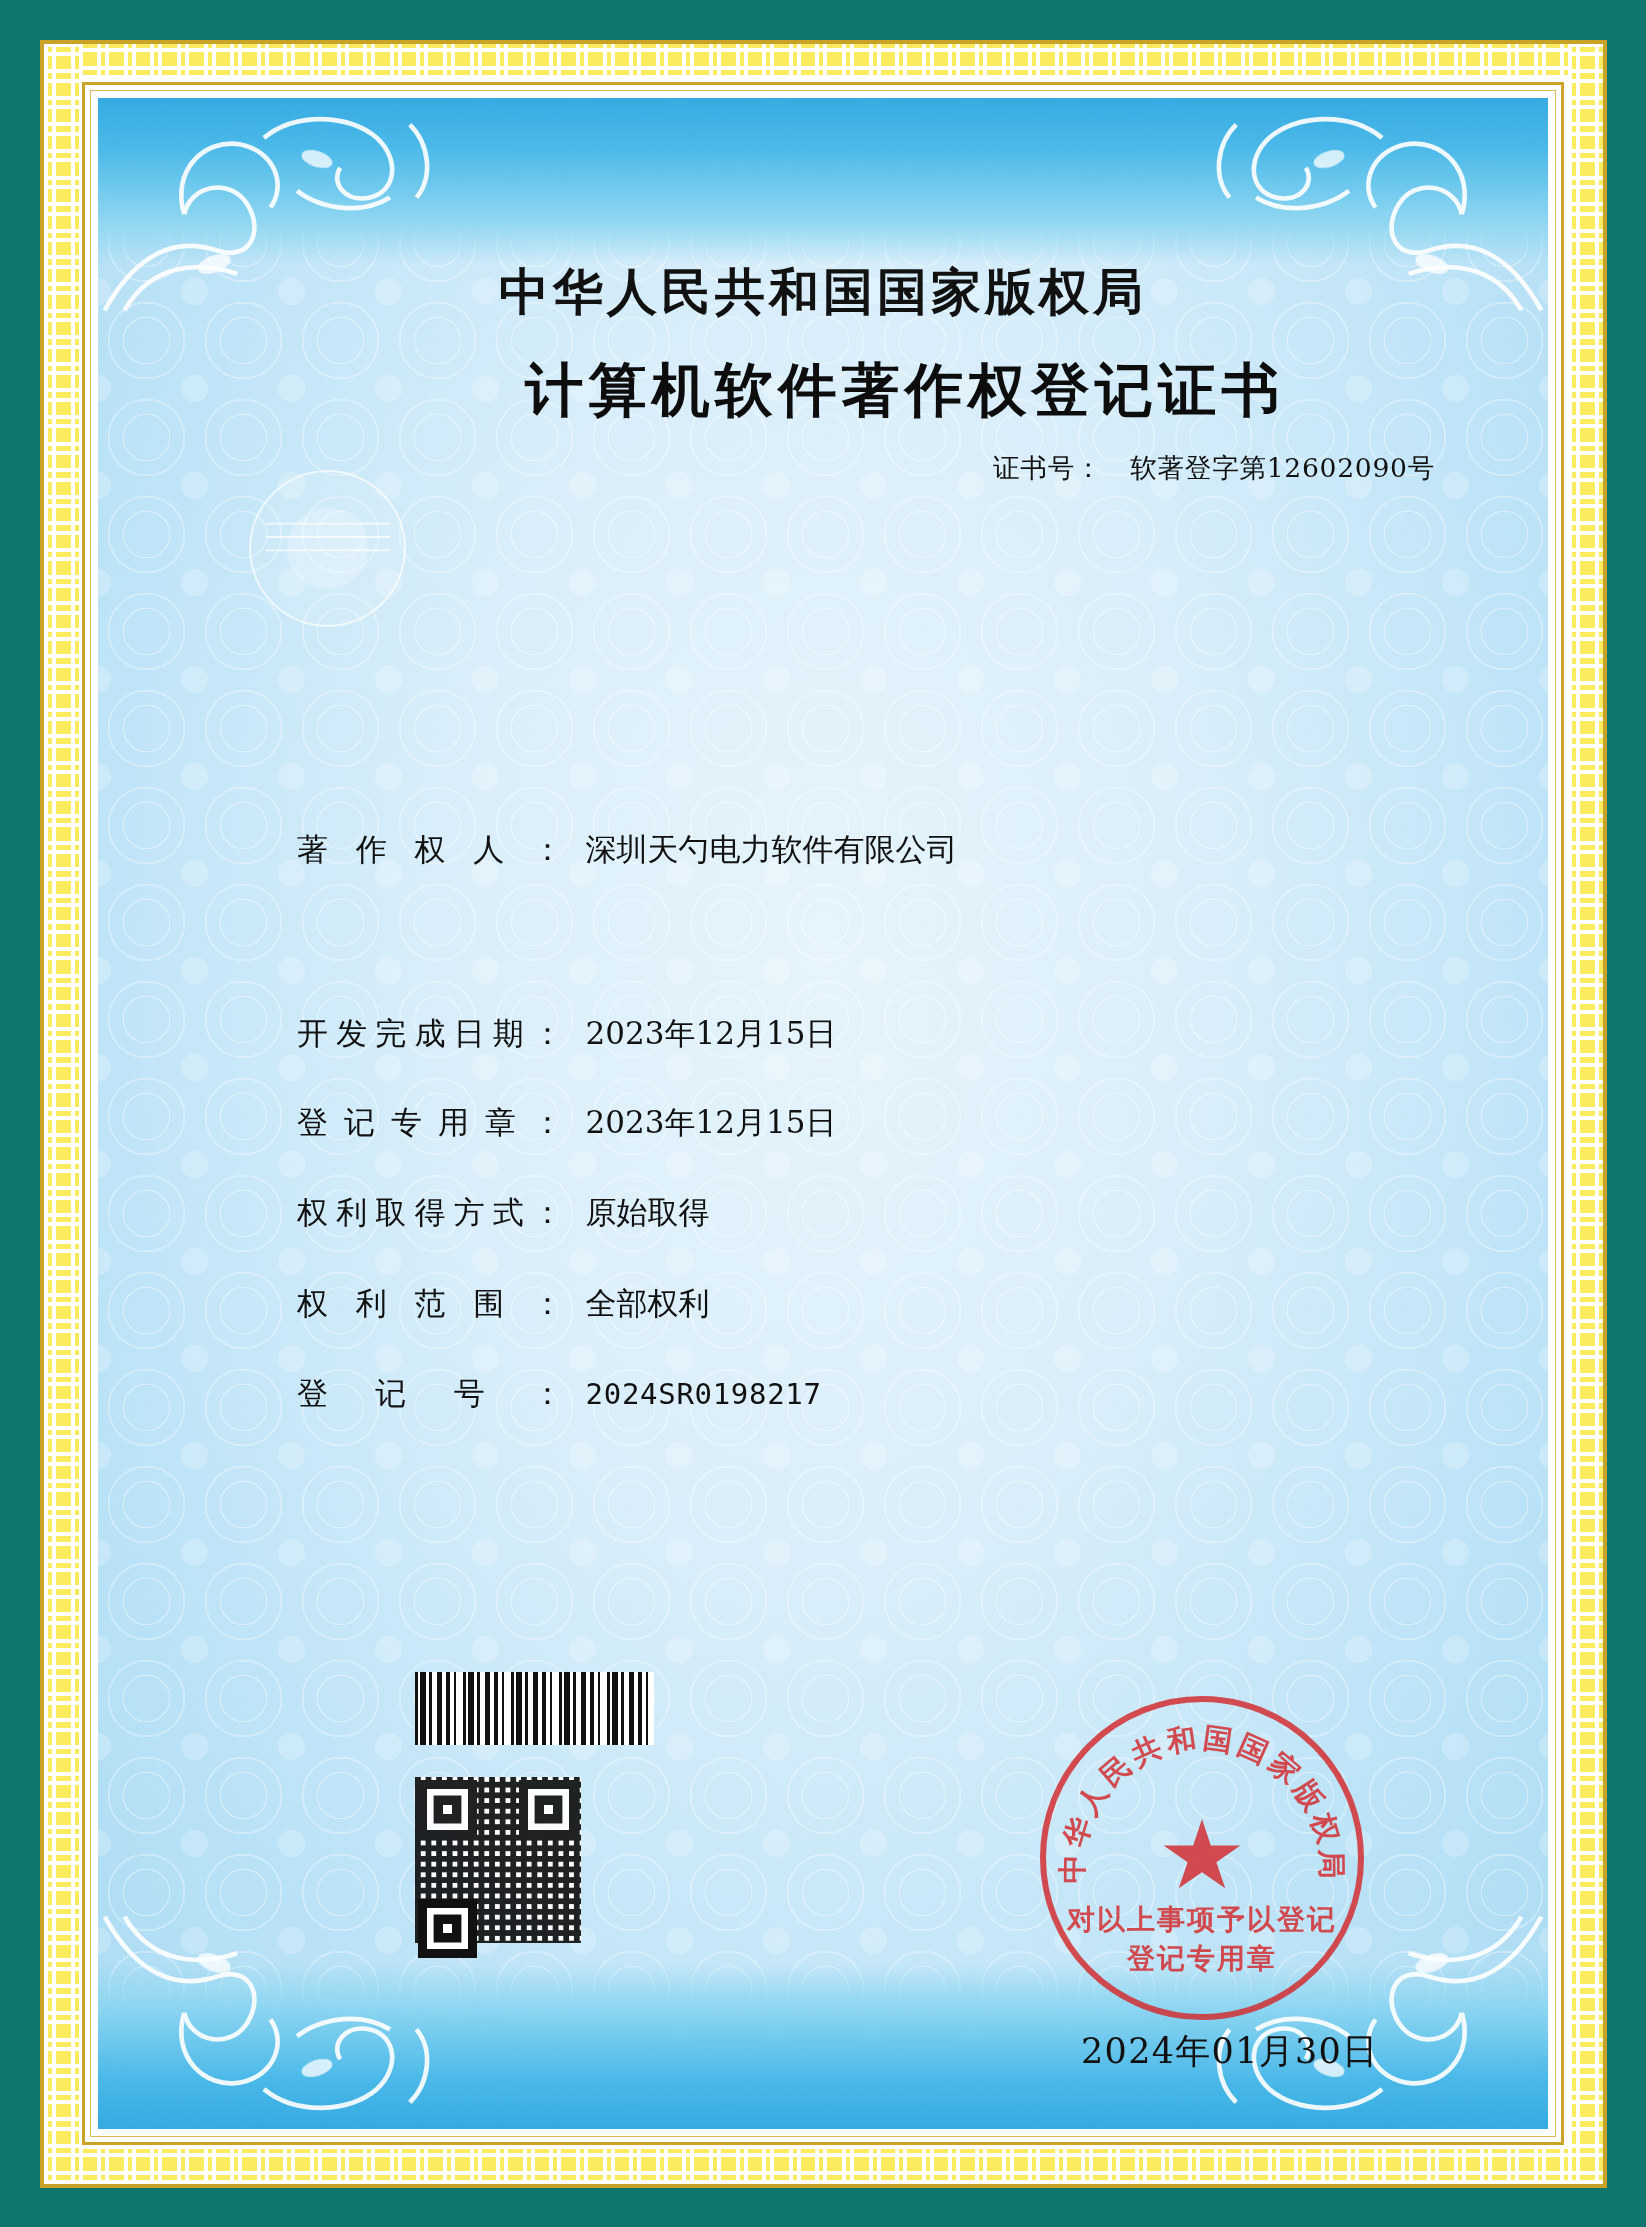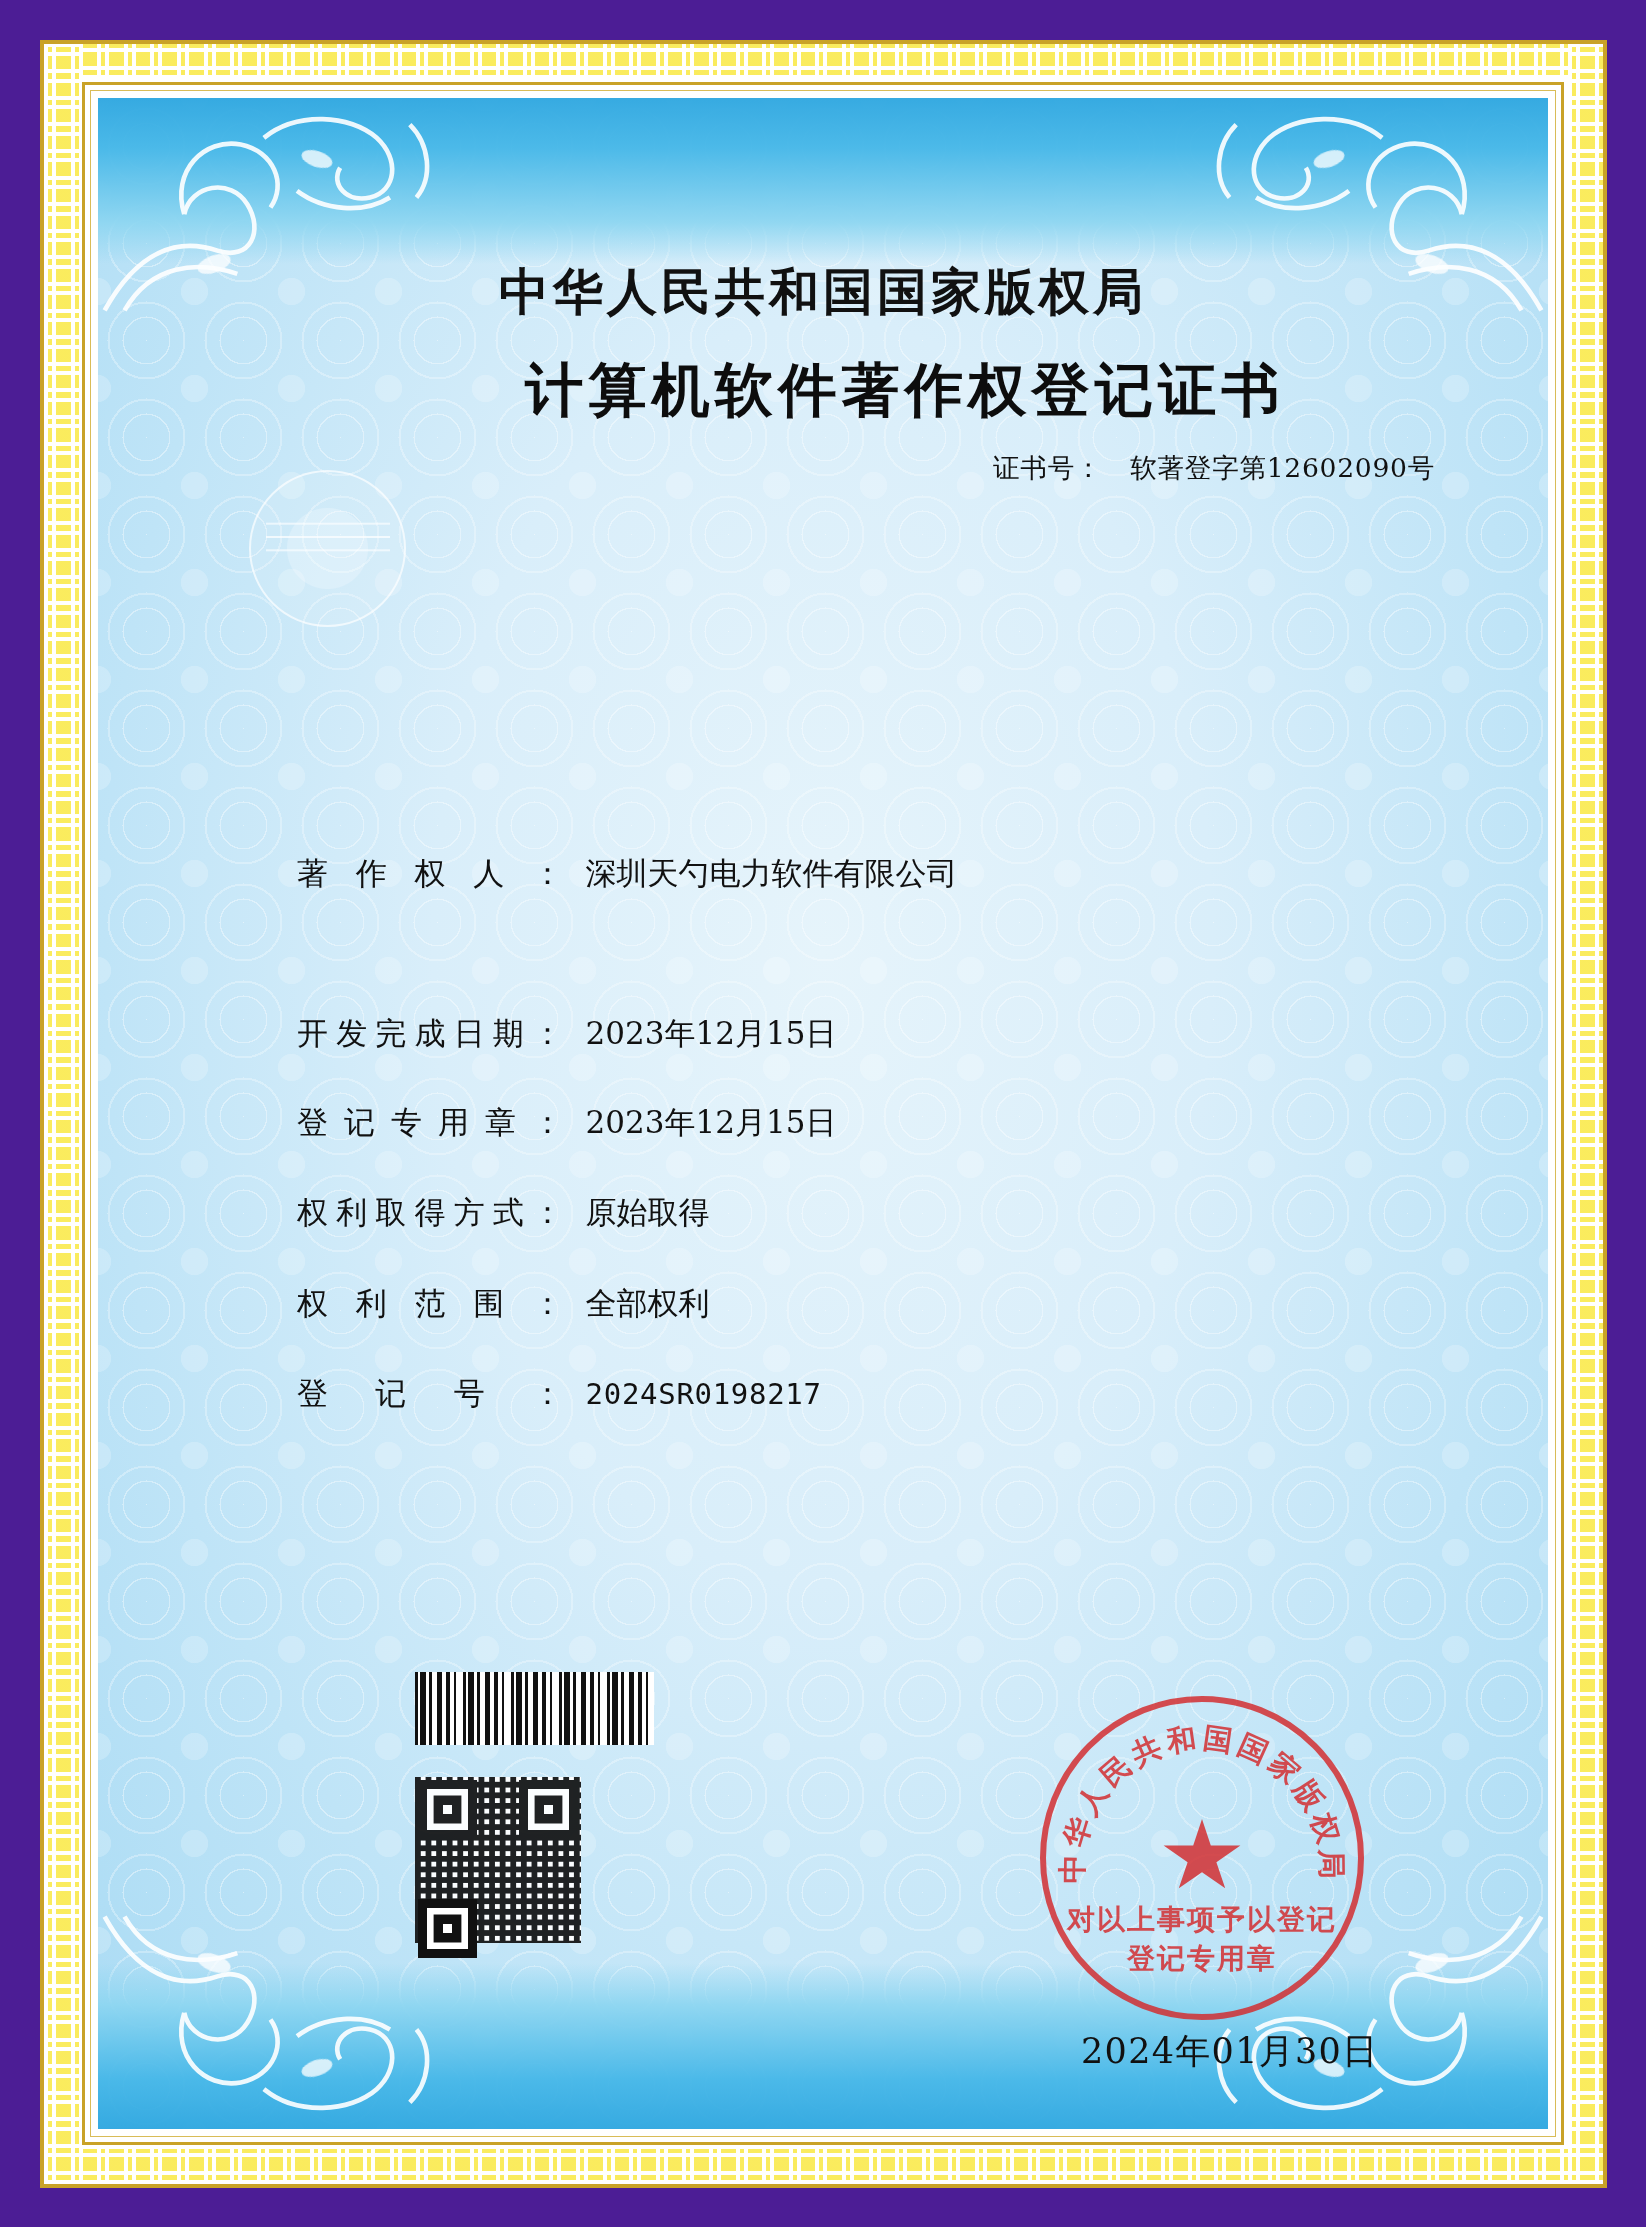--- a/index.html
+++ b/index.html
@@ -8,21 +8,21 @@
     background: #ffffff;
   }
   body {
     font-family: "DejaVu Sans", "Liberation Sans", sans-serif;
   }
 
   .page {
     position: relative;
     width: 1646px;
     height: 2227px;
-    background: #4c1d95;
+    background: #0f766e;
     overflow: hidden;
   }
 
   
   .frame-outer {
     position: absolute;
     left: 40px; top: 40px;
     width: 1567px; height: 2148px;
     box-sizing: border-box;
     border: 4px solid #c9a227;
@@ -417,21 +417,21 @@
       <div class="title-main">中华人民共和国国家版权局</div>
       <div class="title-sub">计算机软件著作权登记证书</div>
 
       <div class="cert-no">
         <span class="label">证书号：</span><span class="value">软著登字第12602090号</span>
       </div>
 
       <div class="watermark-seal"></div>
 
 
-      <div class="field-row" style="left:199px; top:731px;margin-top:24px;">
+      <div class="field-row" style="left:199px; top:731px;">
         <span class="field-label spread">著作权人：</span><span class="field-value" style="margin-left:22.6px">深圳天勺电力软件有限公司</span>
       </div>
 
       <div class="field-row" style="left:199px; top:915px;">
         <span class="field-label spread">开发完成日期：</span><span class="field-value" style="margin-left:22.6px">2023年12月15日</span>
       </div>
 
       <div class="field-row" style="left:199px; top:1004px;">
         <span class="field-label spread">登记专用章：</span><span class="field-value" style="margin-left:22.6px">2023年12月15日</span>
       </div>

